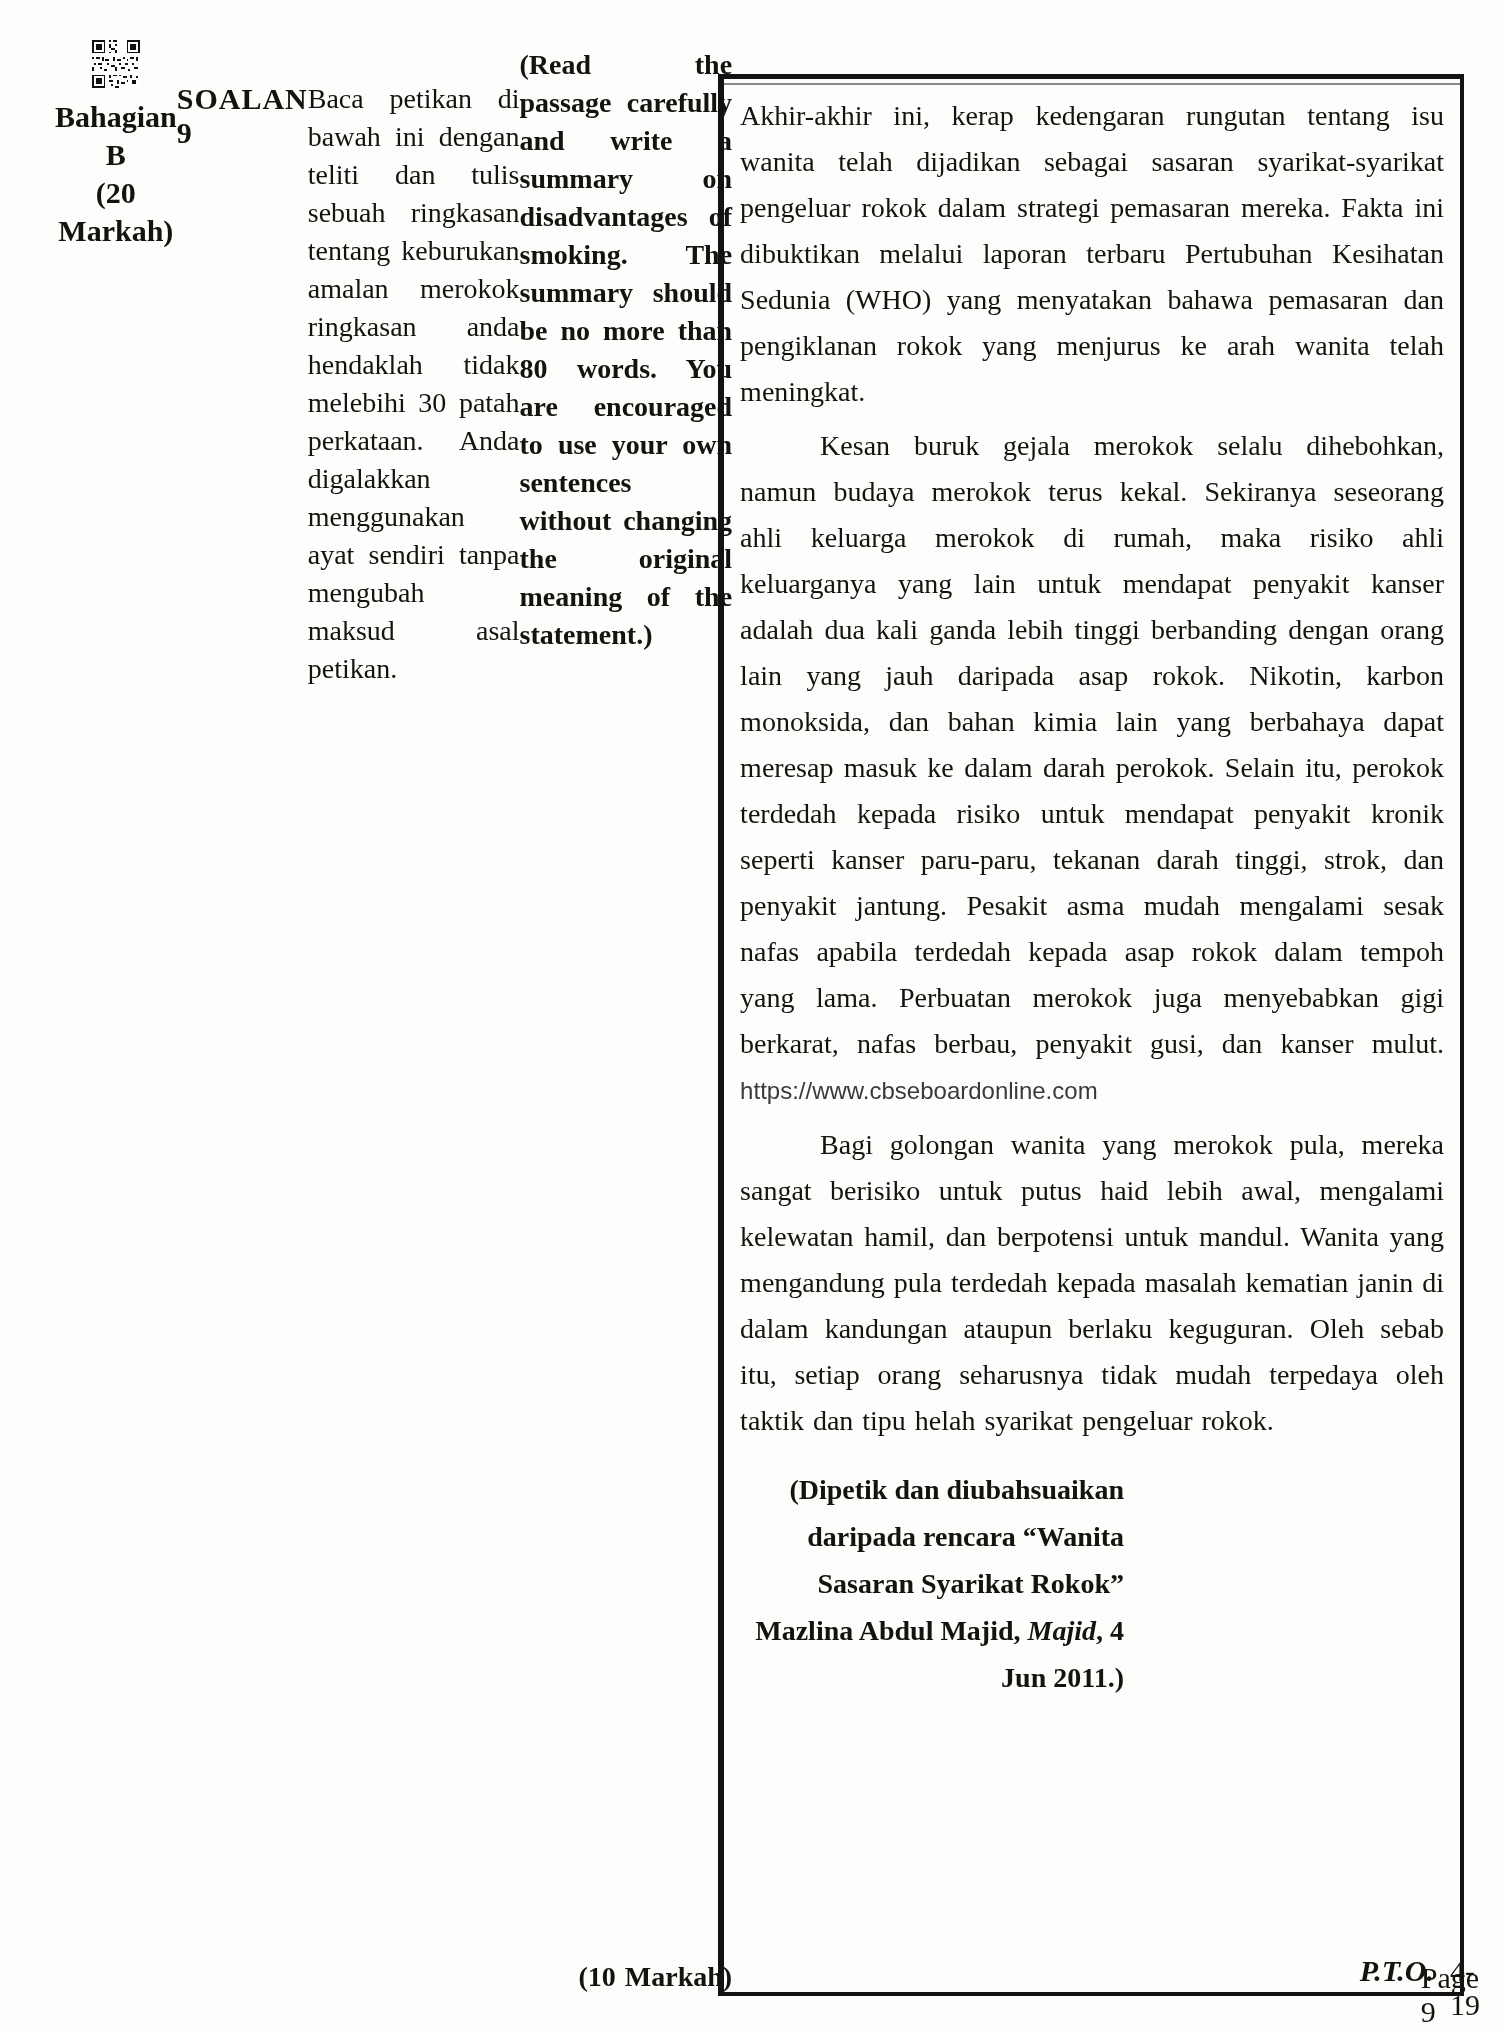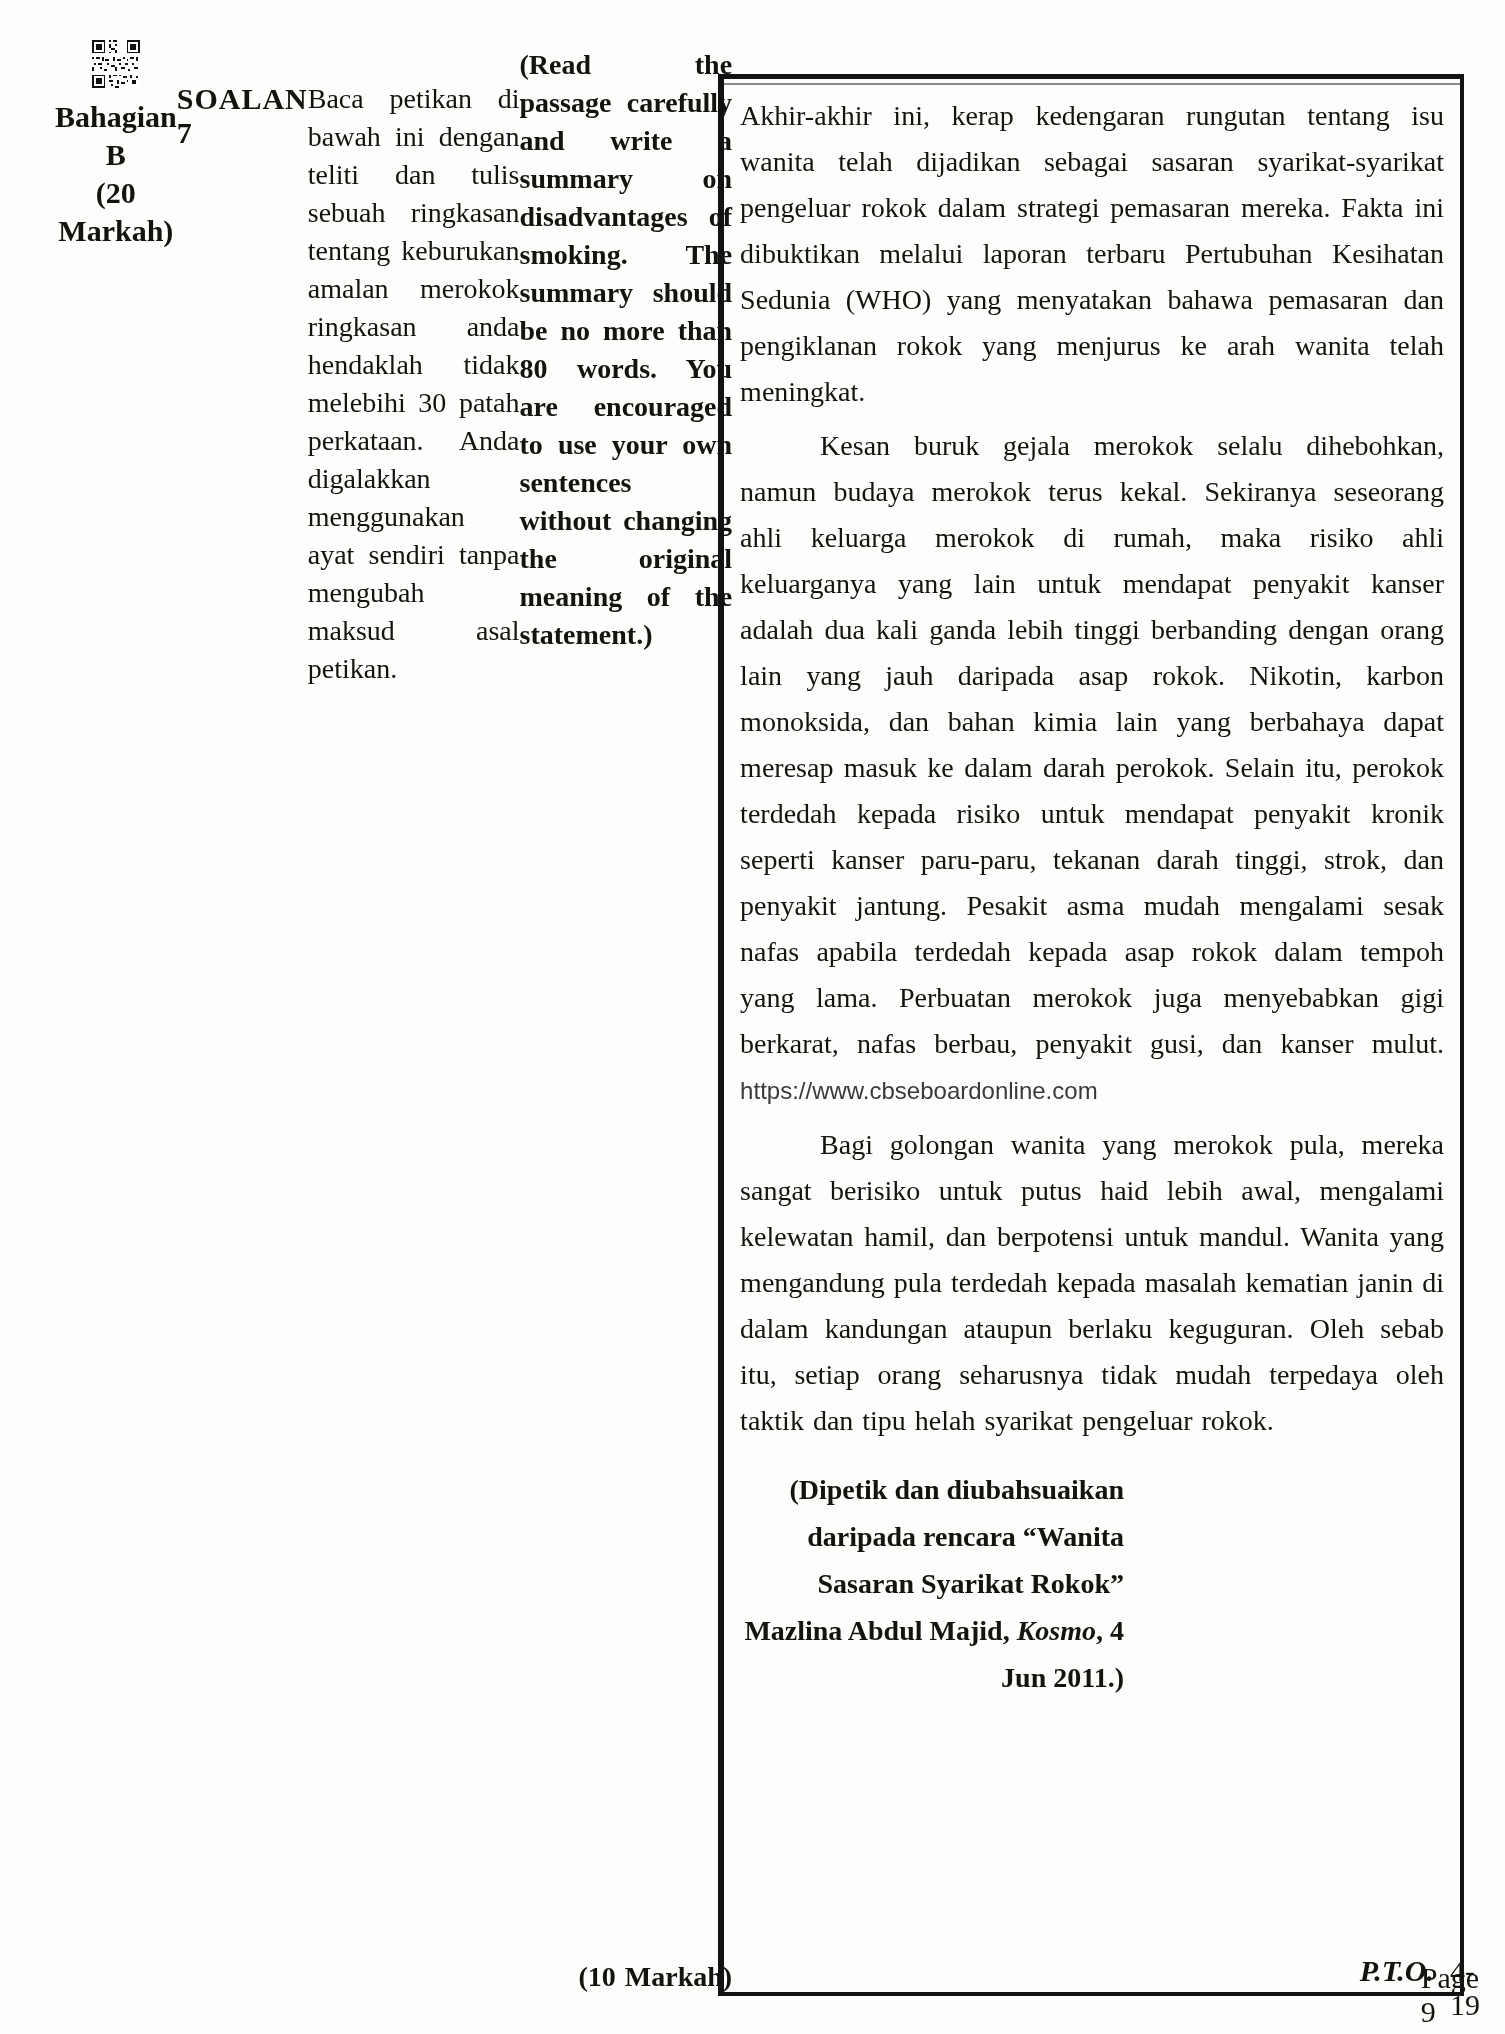--- a/index.html
+++ b/index.html
@@ -129,31 +129,31 @@
         <path fill="#111111" d="M0,0h7v7h-7z M18,0h7v7h-7z M0,18h7v7h-7z"></path>
         <path fill="#ffffff" d="M1,1h5v5h-5z M19,1h5v5h-5z M1,19h5v5h-5z"></path>
         <path fill="#111111" d="M2,2h3v3h-3z M20,2h3v3h-3z M2,20h3v3h-3z"></path>
         <path fill="#111111" d="M9,0h1v1h-1z M11,0h2v1h-2z M9,2h1v2h-1z M12,2h1v1h-1z M10,4h2v1h-2z M9,6h1v1h-1z M12,5h1v2h-1z M0,9h1v1h-1z M2,9h2v1h-2z M5,9h1v2h-1z M7,10h2v1h-2z M11,9h1v2h-1z M13,10h2v1h-2z M16,9h1v1h-1z M18,10h1v1h-1z M20,9h2v1h-2z M23,9h1v2h-1z M1,12h1v1h-1z M3,12h2v1h-2z M8,12h1v1h-1z M10,13h2v1h-2z M14,12h1v1h-1z M17,12h2v1h-2z M21,12h1v1h-1z M0,14h1v2h-1z M4,14h1v1h-1z M6,15h2v1h-2z M12,14h1v2h-1z M15,14h2v1h-2z M19,15h1v1h-1z M22,14h2v1h-2z M9,18h1v2h-1z M11,18h2v1h-2z M14,18h1v1h-1z M16,19h2v1h-2z M20,18h1v2h-1z M23,19h1v1h-1z M9,21h2v1h-2z M13,21h1v2h-1z M15,22h2v1h-2z M18,21h1v1h-1z M21,21h2v2h-2z M10,23h1v1h-1z M12,24h2v1h-2z"></path>
       </svg>
     </div>
     <div class="h-title">Bahagian B</div>
     <div class="h-marks">(20 Markah)</div>
   </div>
 
-  <h2 class="soalan">SOALAN 7</h2>
+  <h2 class="soalan">SOALAN 9</h2>
 
   <p class="instr"><span>Baca petikan di bawah ini dengan teliti dan tulis sebuah ringkasan tentang </span><b>keburukan amalan merokok</b><span> ringkasan anda hendaklah </span><b>tidak melebihi 30 patah perkataan</b><span>. Anda digalakkan menggunakan ayat sendiri tanpa mengubah maksud asal petikan.</span></p>
 
   <p class="instr instr-en"><span>(Read the passage carefully and write a summary on disadvantages of smoking. The summary should be no more than 80 words. You are encouraged to use your own sentences without changing the original meaning of the statement.)</span><span class="marks">(10 Markah)</span></p>
 
   <div class="passage-box">
     <p class="psg">Akhir-akhir ini, kerap kedengaran rungutan tentang isu wanita telah dijadikan sebagai sasaran syarikat-syarikat pengeluar rokok dalam strategi pemasaran mereka. Fakta ini dibuktikan melalui laporan terbaru Pertubuhan Kesihatan Sedunia (WHO) yang menyatakan bahawa pemasaran dan pengiklanan rokok yang menjurus ke arah wanita telah meningkat.</p>
     <p class="psg indent"><span>Kesan buruk gejala merokok selalu dihebohkan, namun budaya merokok terus kekal. Sekiranya seseorang ahli keluarga merokok di rumah, maka risiko ahli keluarganya yang lain untuk mendapat penyakit kanser adalah dua kali ganda lebih tinggi berbanding dengan orang lain yang jauh daripada asap rokok. Nikotin, karbon monoksida, dan bahan kimia lain yang berbahaya dapat meresap masuk ke dalam darah perokok. Selain itu, perokok terdedah kepada risiko untuk mendapat penyakit kronik seperti kanser paru-paru, tekanan darah tinggi, strok, dan penyakit jantung. Pesakit asma mudah mengalami sesak nafas apabila terdedah kepada asap rokok dalam tempoh yang lama. Perbuatan merokok juga menyebabkan gigi berkarat, nafas berbau, penyakit gusi, dan kanser mulut.</span> <span class="watermark">https://www.cbseboardonline.com</span></p>
     <p class="psg indent">Bagi golongan wanita yang merokok pula, mereka sangat berisiko untuk putus haid lebih awal, mengalami kelewatan hamil, dan berpotensi untuk mandul. Wanita yang mengandung pula terdedah kepada masalah kematian janin di dalam kandungan ataupun berlaku keguguran. Oleh sebab itu, setiap orang seharusnya tidak mudah terpedaya oleh taktik dan tipu helah syarikat pengeluar rokok.</p>
-    <p class="attribution"><span>(Dipetik dan diubahsuaikan daripada rencara “Wanita Sasaran Syarikat Rokok” Mazlina Abdul Majid, </span><i>Kosmo</i><span>, 4 Jun 2011.)</span></p>
+    <p class="attribution"><span>(Dipetik dan diubahsuaikan daripada rencara “Wanita Sasaran Syarikat Rokok” Mazlina Abdul Majid, </span><i>Majid</i><span>, 4 Jun 2011.)</span></p>
   </div>
 
   <div class="footer">
     <span class="f-left">4-19</span>
     <div class="f-rule"></div>
     <span class="f-center">Page 9</span>
     <span class="f-right">P.T.O.</span>
   </div>
 
 </div>

